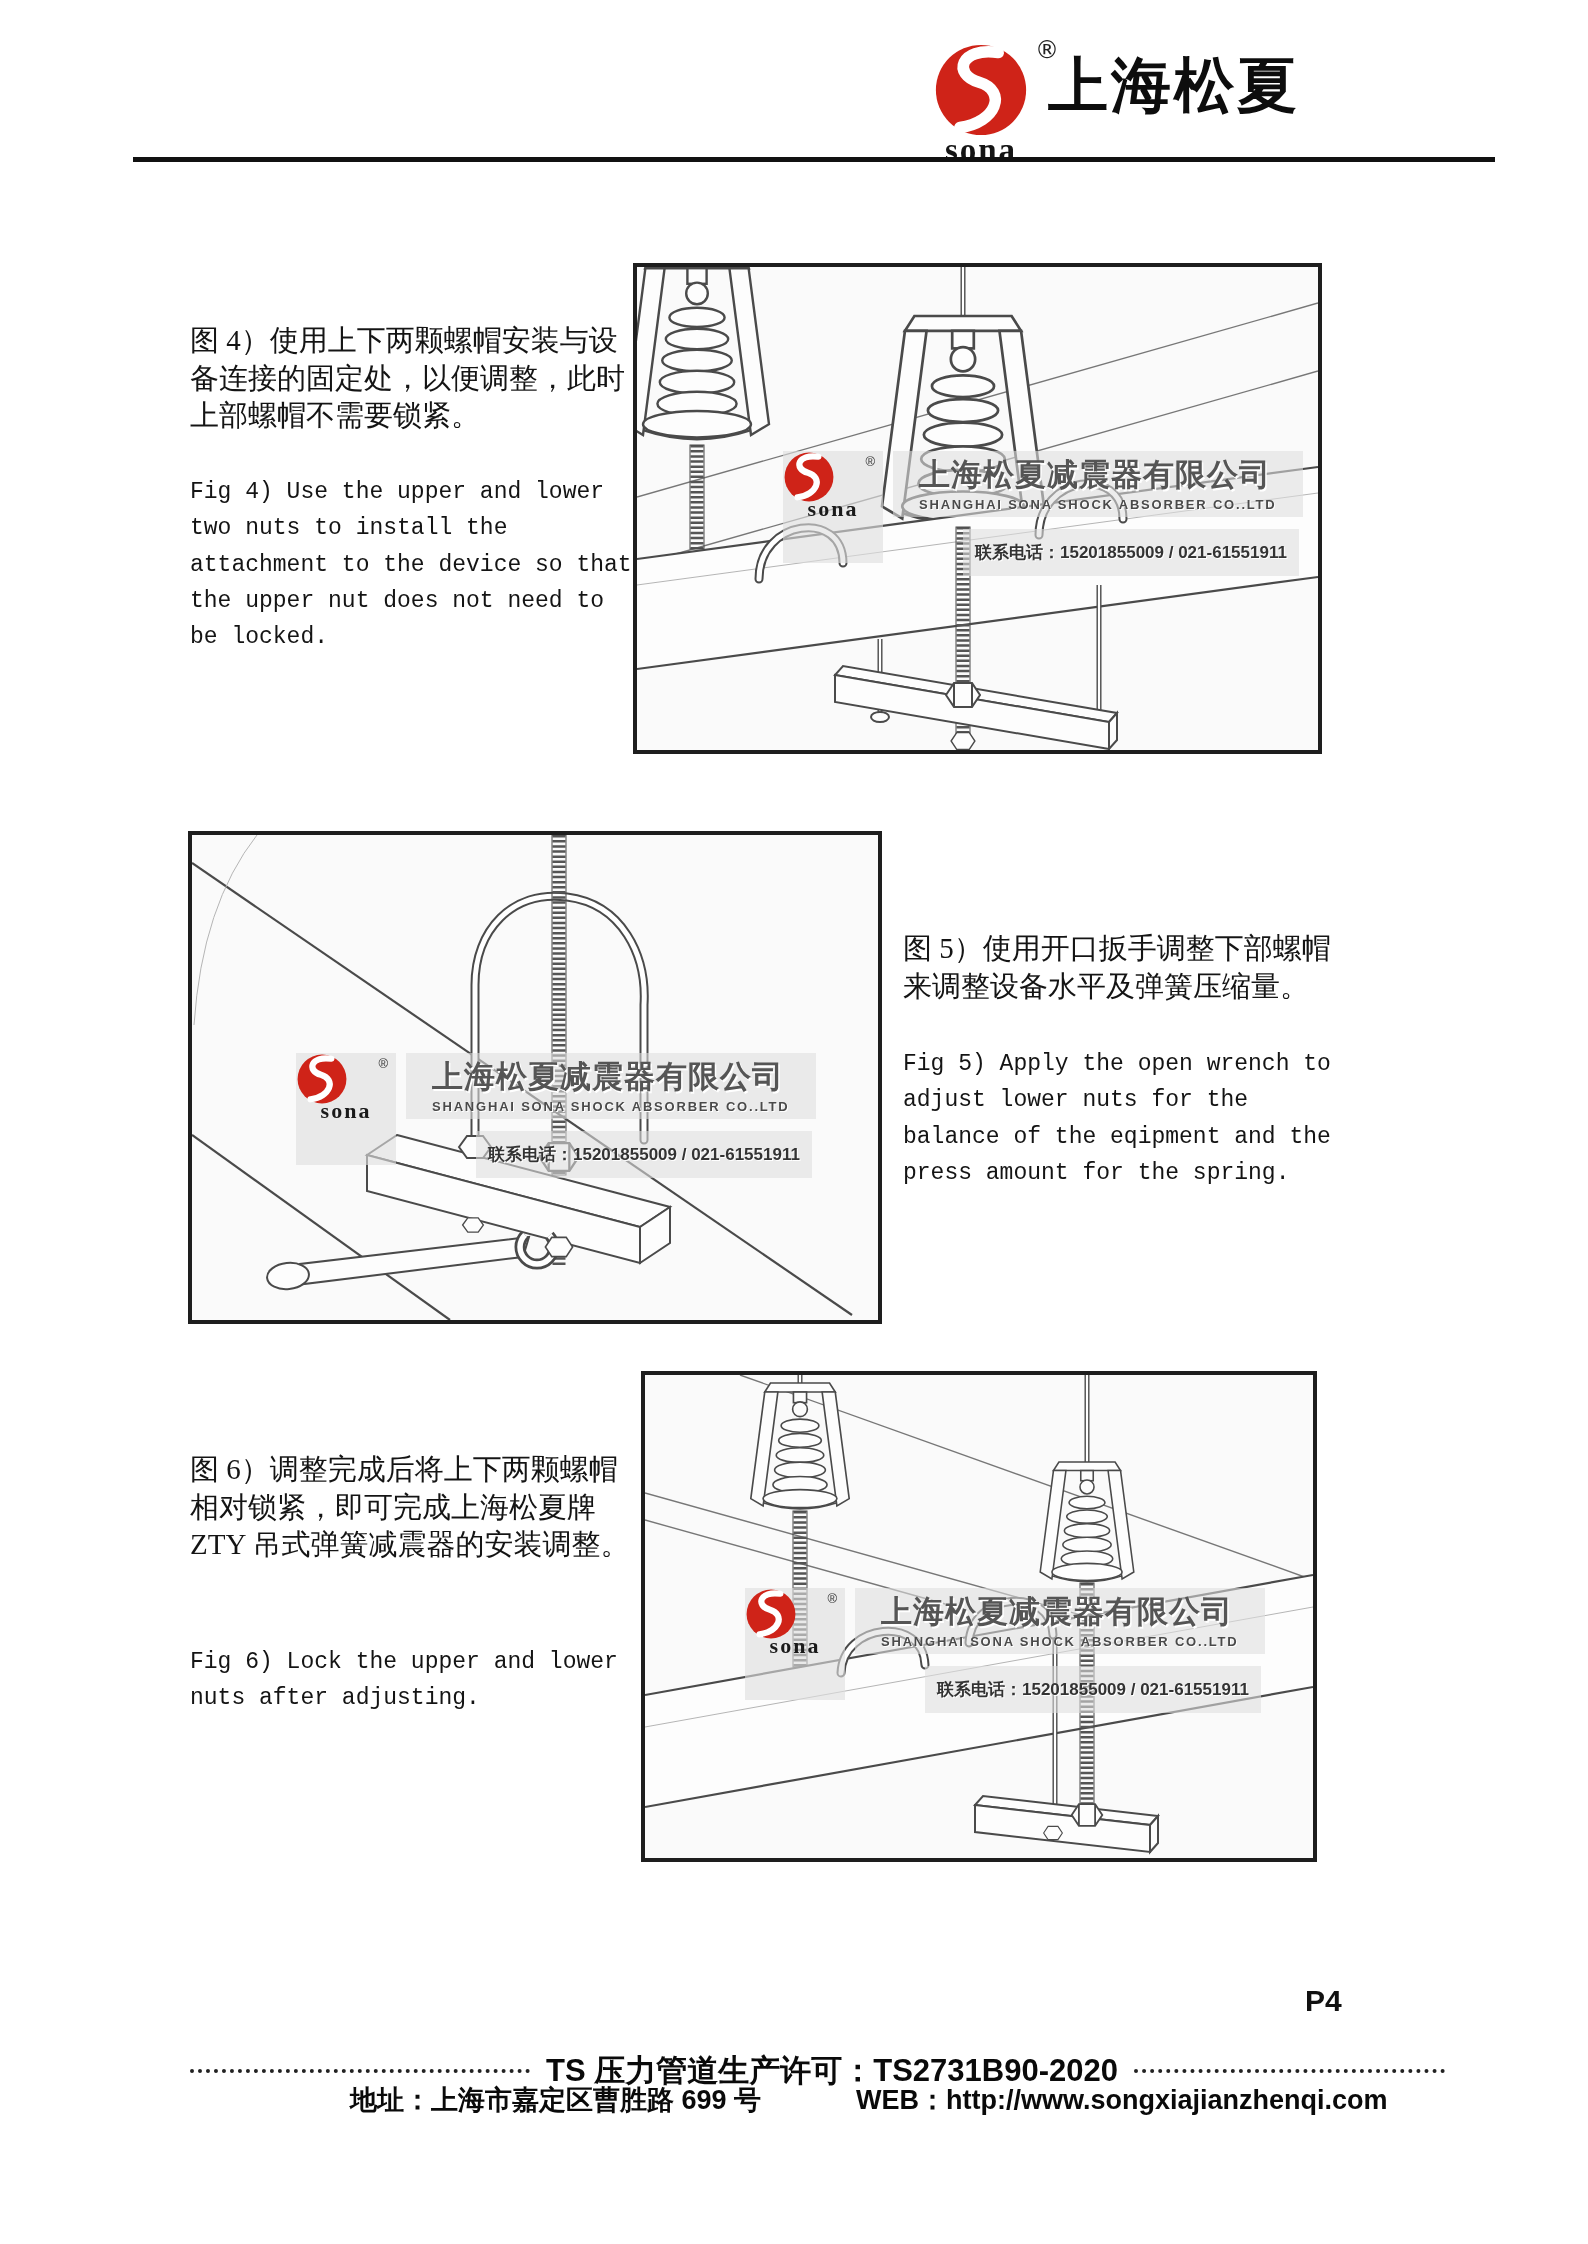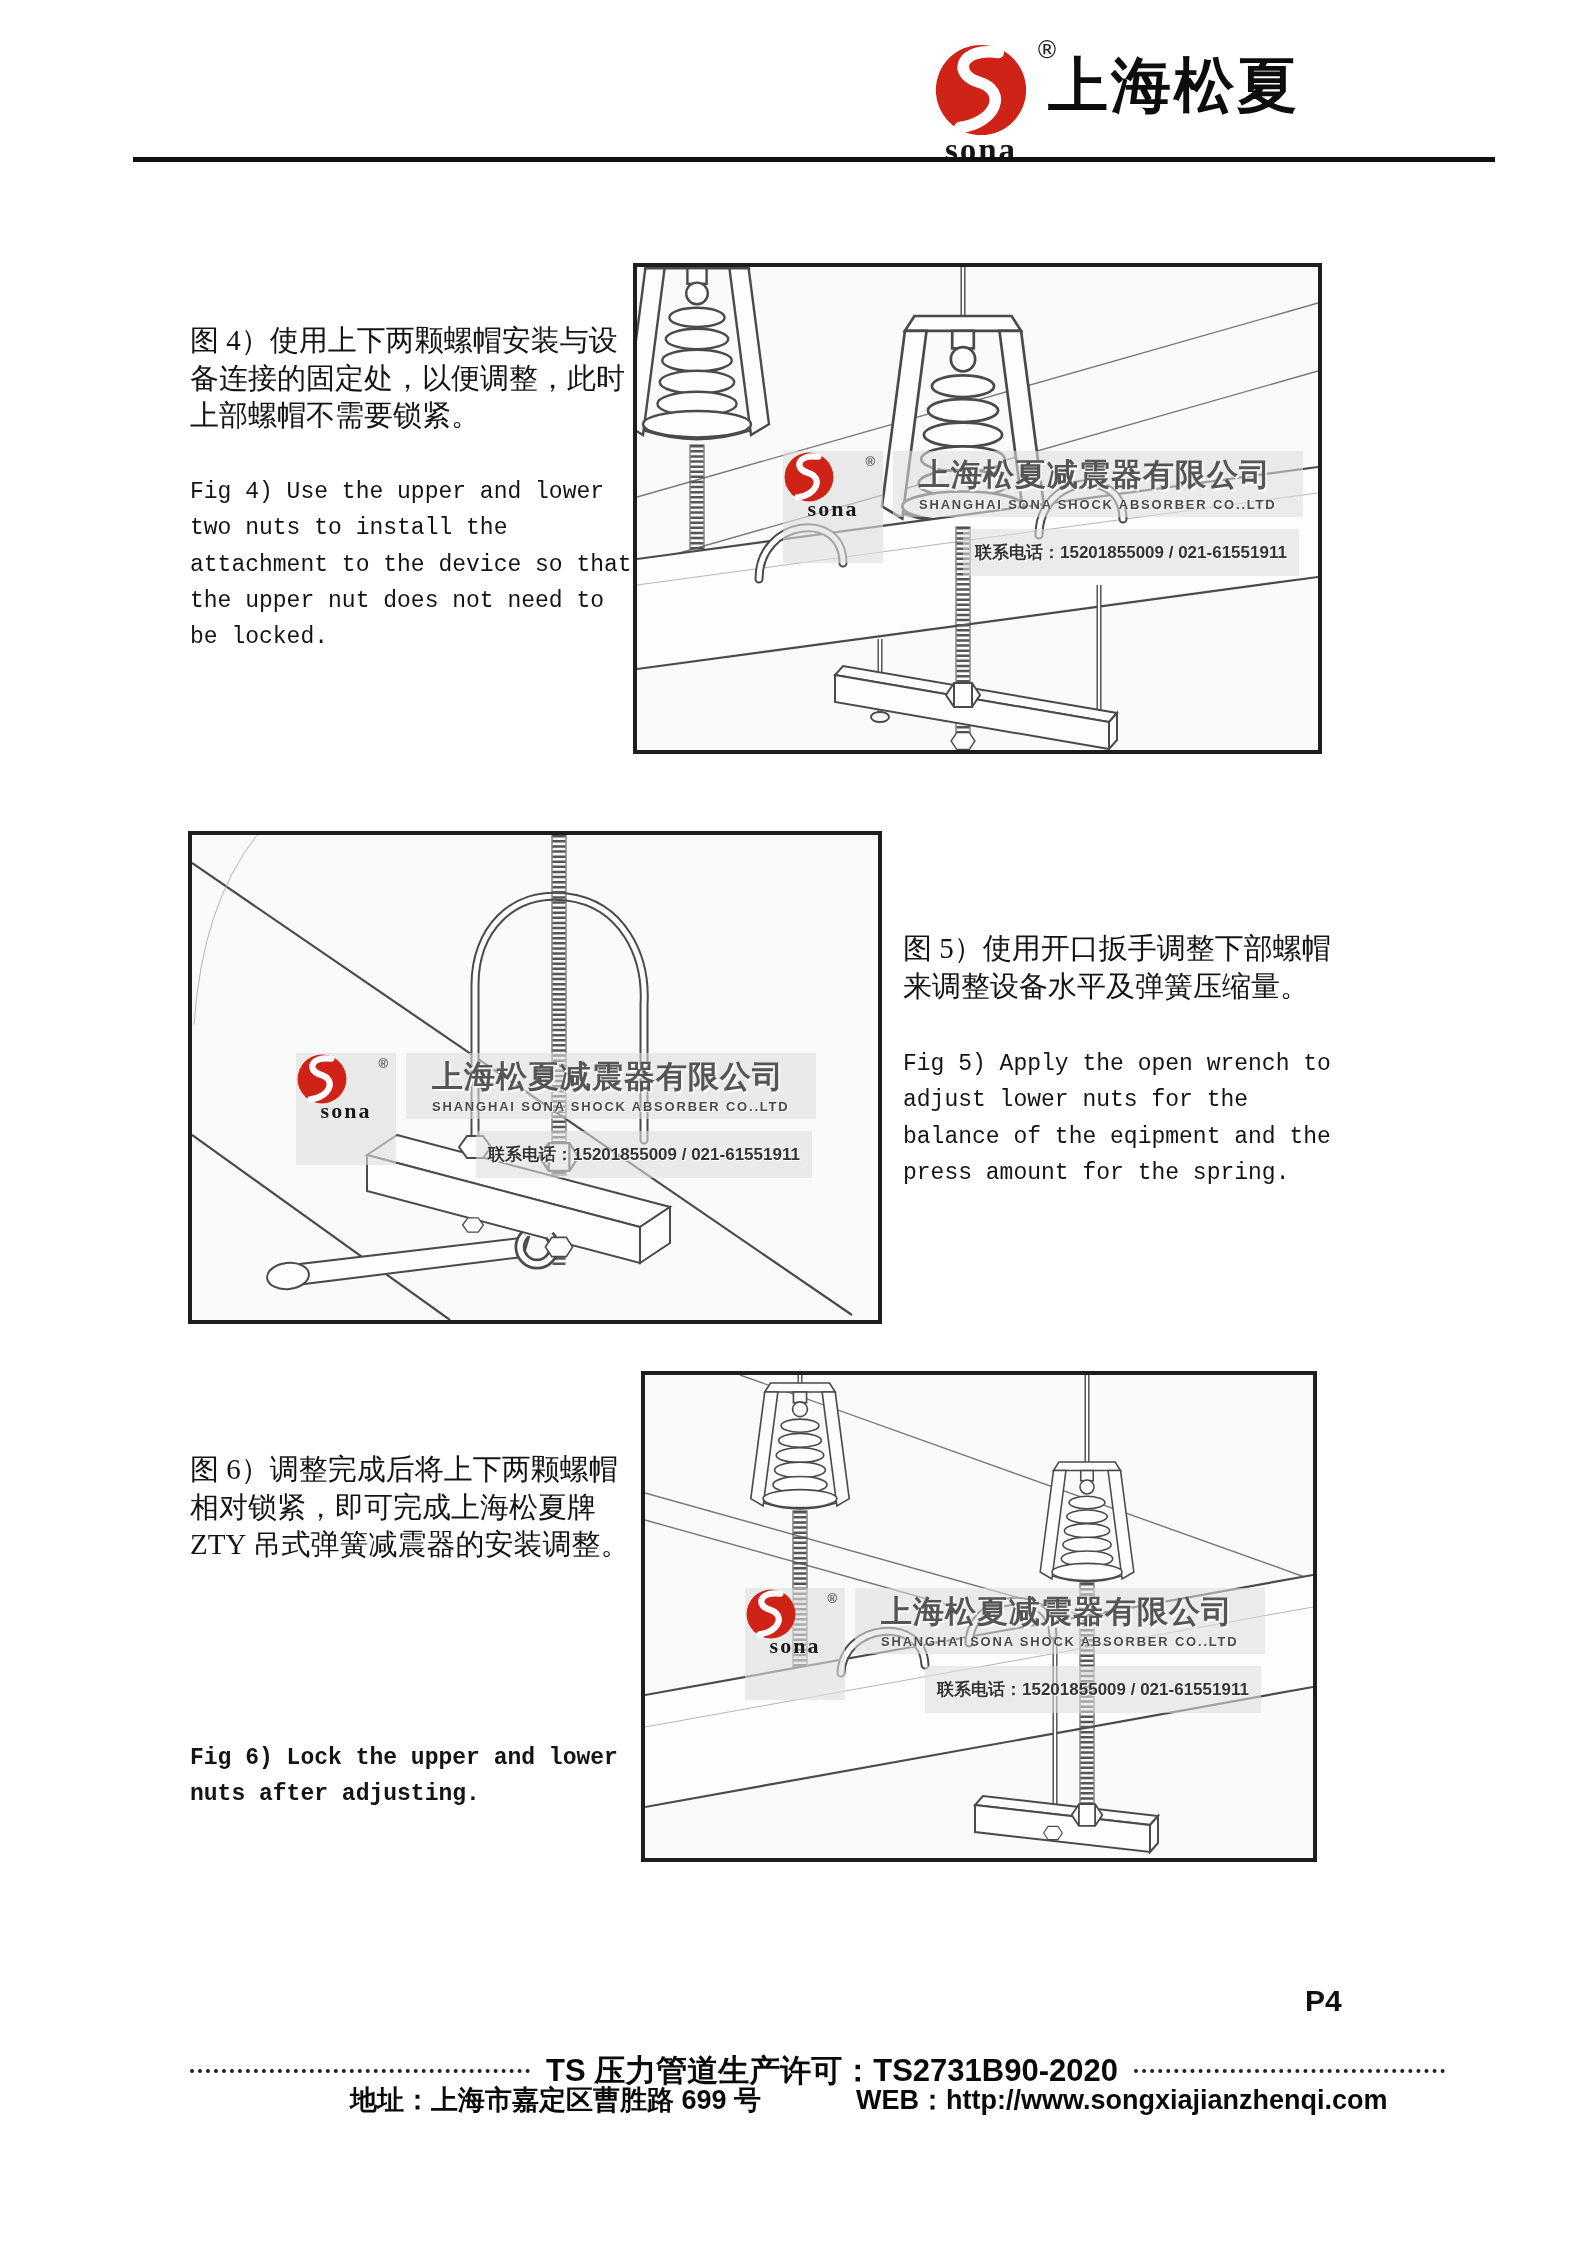--- a/index.html
+++ b/index.html
@@ -11,21 +11,21 @@
   .brand-word{position:absolute;left:928px;top:132px;width:106px;text-align:center;
               font-family:"Liberation Serif",serif;font-weight:700;font-size:33px;letter-spacing:2px;color:#141414;}
   .company-title{position:absolute;left:1048px;top:46px;font-size:60px;font-weight:700;letter-spacing:3px;
                  color:#0d0d0d;font-family:"Liberation Sans",sans-serif;white-space:nowrap;}
   .header-rule{position:absolute;left:133px;top:157px;width:1362px;height:5px;background:#111;}
   
   .cap-cn{position:absolute;font-family:"Liberation Serif","DejaVu Serif",serif;font-size:29px;line-height:37.5px;color:#141414;white-space:nowrap;}
   .cap-en{position:absolute;font-family:"Liberation Mono","DejaVu Sans Mono",monospace;font-size:23px;line-height:36.3px;color:#141414;white-space:nowrap;}
   #cap4-cn{left:190px;top:322px;}  #cap4-en{left:190px;top:474px;}
   #cap5-cn{left:903px;top:930px;}  #cap5-en{left:903px;top:1046px;}
-  #cap6-cn{left:190px;top:1451px;} #cap6-en{left:190px;top:1740px;font-weight:bold;}
+  #cap6-cn{left:190px;top:1451px;} #cap6-en{left:190px;top:1644px;}
   
   .fig{position:absolute;box-sizing:border-box;border:4px solid #1e1e1e;background:#fafafa;overflow:hidden;}
   #fig4{left:633px;top:263px;width:689px;height:491px;}
   #fig5{left:188px;top:831px;width:694px;height:493px;}
   #fig6{left:641px;top:1371px;width:676px;height:491px;}
   .fig svg{position:absolute;left:0;top:0;}
   .f{fill:#fdfdfd;stroke:#4a4a4a;stroke-width:2;}
   .s{fill:none;stroke:#4a4a4a;stroke-width:2;}
   .thin{stroke:#777;stroke-width:1.4;fill:none;}
   .pipe-fill{fill:#fdfdfd;stroke:none;}

